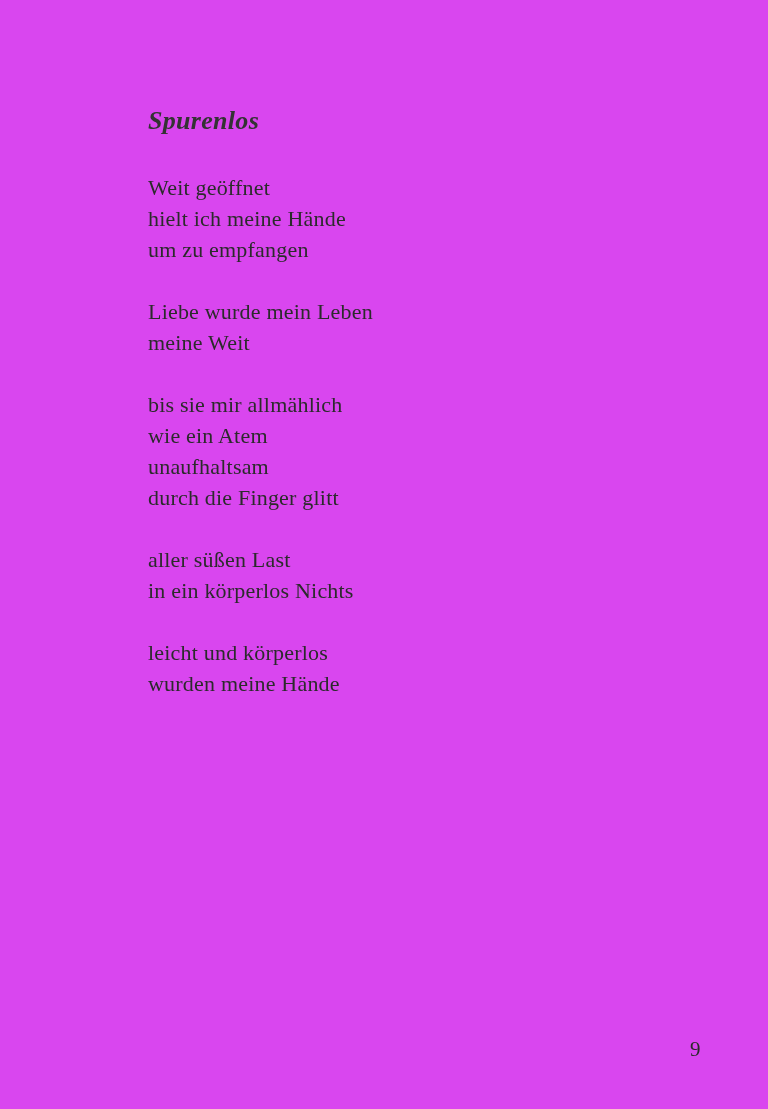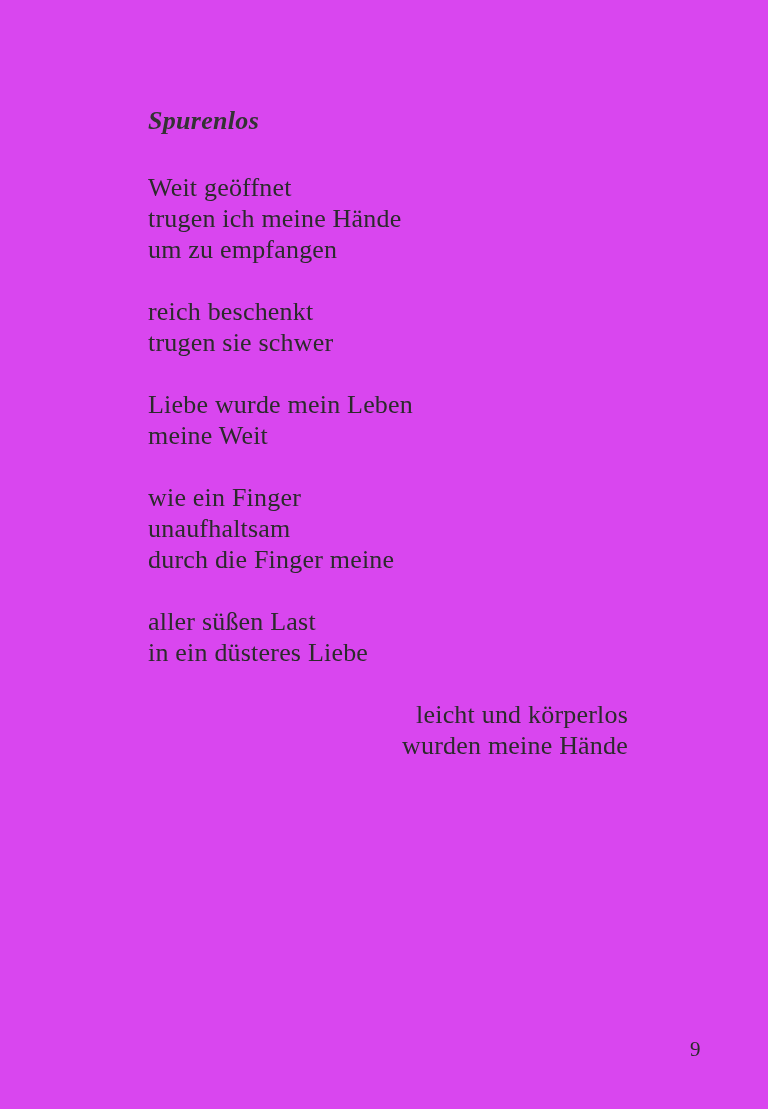--- a/index.html
+++ b/index.html
@@ -30,25 +30,24 @@
     font-weight: bold;
     font-style: italic;
     color: #333333;
     letter-spacing: 0.3px;
   }
   .stanza {
     margin: 0 0 31px 0;
   }
   .stanza:last-child {
     margin-bottom: 12px;
-    text-align: right;
   }
   .line {
     margin: 0;
-    font-size: 26px;
+    font-size: 22px;
     line-height: 31px;
     color: #2b2b2b;
     letter-spacing: 0.2px;
   }
   .page-number {
     position: absolute;
     left: 690px;
     top: 1034px;
     font-size: 21px;
     line-height: 31px;
@@ -58,43 +57,40 @@
 </head>
 <body>
 
 <div class="page">
   <div class="content">
 
     <h1 class="poem-title">Spurenlos</h1>
 
     <div class="stanza">
       <p class="line">Weit geöffnet</p>
-      <p class="line">trugen ich meine Hände</p>
+      <p class="line">hielt ich meine Hände</p>
       <p class="line">um zu empfangen</p>
     </div>
 
-    <div class="stanza">
-      <p class="line">reich beschenkt</p>
-      <p class="line">trugen sie schwer</p>
-    </div>
 
     <div class="stanza">
       <p class="line">Liebe wurde mein Leben</p>
       <p class="line">meine Weit</p>
     </div>
 
     <div class="stanza">
-      <p class="line">wie ein Finger</p>
+      <p class="line">bis sie mir allmählich</p>
+      <p class="line">wie ein Atem</p>
       <p class="line">unaufhaltsam</p>
-      <p class="line">durch die Finger meine</p>
+      <p class="line">durch die Finger glitt</p>
     </div>
 
     <div class="stanza">
       <p class="line">aller süßen Last</p>
-      <p class="line">in ein düsteres Liebe</p>
+      <p class="line">in ein körperlos Nichts</p>
     </div>
 
     <div class="stanza">
       <p class="line">leicht und körperlos</p>
       <p class="line">wurden meine Hände</p>
     </div>
 
   </div>
 
   <div class="page-number">9</div>

